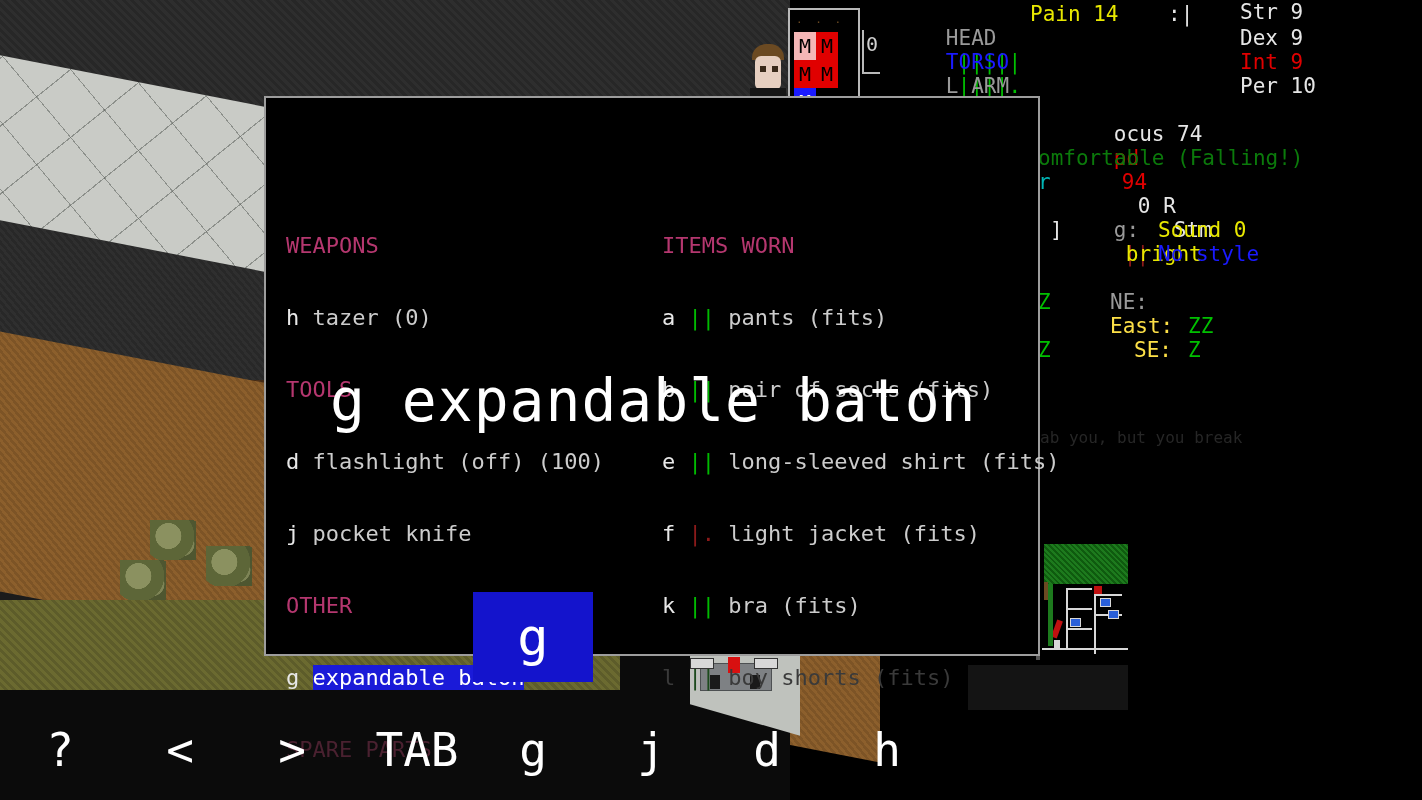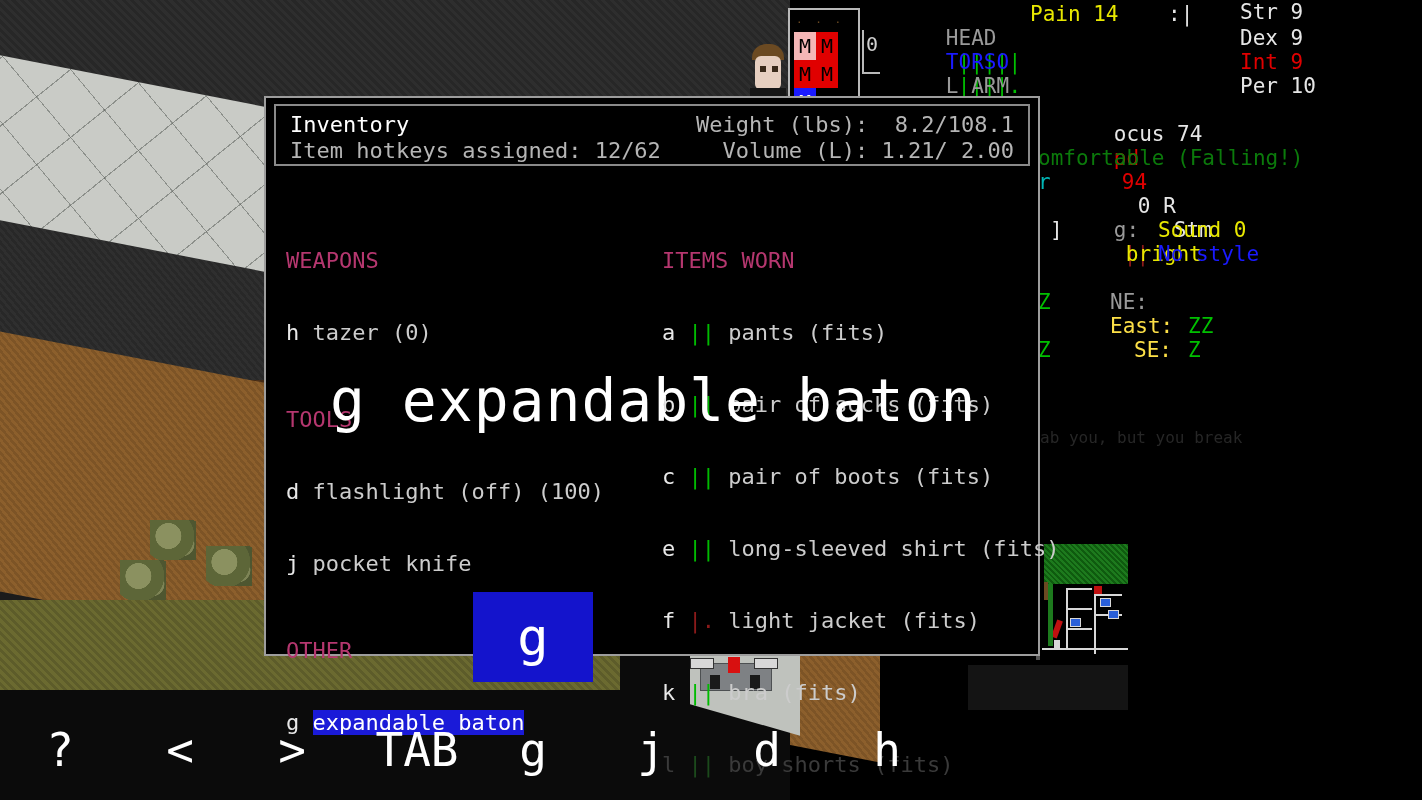--- a/index.html
+++ b/index.html
@@ -72,21 +72,21 @@
           background:#000;border:2px solid #9d9d9d;box-sizing:border-box;}
   .inv-head{position:absolute;left:8px;top:6px;right:8px;height:62px;border:2px solid #8a8a8a;box-sizing:border-box;}
   .ih-title{position:absolute;left:14px;top:6px;color:#ffffff;font-size:22px;}
   .ih-sub{position:absolute;left:14px;top:32px;color:#b5b5b5;font-size:22px;}
   .ih-w{position:absolute;right:14px;top:6px;color:#b5b5b5;font-size:22px;white-space:pre;}
   .ih-v{position:absolute;right:14px;top:32px;color:#b5b5b5;font-size:22px;white-space:pre;}
 
   .col{position:absolute;top:88px;font-size:22px;line-height:24px;white-space:pre;}
   .col-l{left:20px;width:370px;}
   .col-r{left:396px;width:370px;}
-  .cat{color:#b5376f;margin-top:15px;}
+  .cat{color:#b5376f;}
   .cat.faded{color:#4a2130;}
   .row{color:#cccccc;}
   .row .k{color:#e8e8e8;}
   .row.faded{color:#3a3a3a;}
   .row.faded .k{color:#3a3a3a;}
   .sel{background:#1a1ad8;color:#ffffff;}
   .enc{color:#00bb00;}
   .enc.dk{color:#8b1a1a;}
 
   
@@ -242,44 +242,37 @@
     <div class="mm-blue" style="left:30px;top:82px;width:9px;height:7px;"></div>
     <div class="mm-blue" style="left:60px;top:62px;width:9px;height:7px;"></div>
     <div class="mm-blue" style="left:68px;top:74px;width:9px;height:7px;"></div>
     <div style="position:absolute;left:8px;top:48px;width:5px;height:62px;background:#1d7a1d;"></div>
     <div style="position:absolute;left:4px;top:46px;width:4px;height:18px;background:#6b4a22;"></div>
     <div class="mm-wall" style="left:14px;top:104px;width:6px;height:10px;"></div>
   </div>
   <div class="dimpanel"></div>
 
   <div class="invwin">
-    <div class="inv-head">
-      <div class="ih-title">Inventory</div>
-      <div class="ih-sub">Item hotkeys assigned: 12/62</div>
-      <div class="ih-w">Weight (lbs):  8.2/108.1</div>
-      <div class="ih-v">Volume (L): 1.21/ 2.00</div>
-    </div>
 
     <div class="col col-l">
       <div class="cat">WEAPONS</div>
       <div class="row"><span class="k">h</span> <span>tazer (0)</span></div>
       <div class="cat">TOOLS</div>
       <div class="row"><span class="k">d</span> <span>flashlight (off) (100)</span></div>
       <div class="row"><span class="k">j</span> <span>pocket knife</span></div>
       <div class="cat">OTHER</div>
       <div class="row"><span class="k">g</span> <span class="sel">expandable baton</span></div>
       <div class="cat faded">SPARE PARTS</div>
       
     </div>
 
     <div class="col col-r">
       <div class="cat">ITEMS WORN</div>
       <div class="row"><span class="k">a</span> <span class="enc">||</span> <span>pants (fits)</span></div>
       <div class="row"><span class="k">b</span> <span class="enc">||</span> <span>pair of socks (fits)</span></div>
-      <div class="row"><span class="k">c</span> <span class="enc">||</span> <span>pair of boots (fits)</span></div>
       <div class="row"><span class="k">e</span> <span class="enc">||</span> <span>long-sleeved shirt (fits)</span></div>
       <div class="row"><span class="k">f</span> <span class="enc dk">|.</span> <span>light jacket (fits)</span></div>
       <div class="row"><span class="k">k</span> <span class="enc">||</span> <span>bra (fits)</span></div>
       <div class="row faded"><span class="k">l</span> <span class="enc" style="color:#1c4a1c;">||</span> <span>boy shorts (fits)</span></div>
     </div>
   </div>
 
   <div class="bigtext">g expandable baton</div>
   <div class="keybtn">g</div>
 

